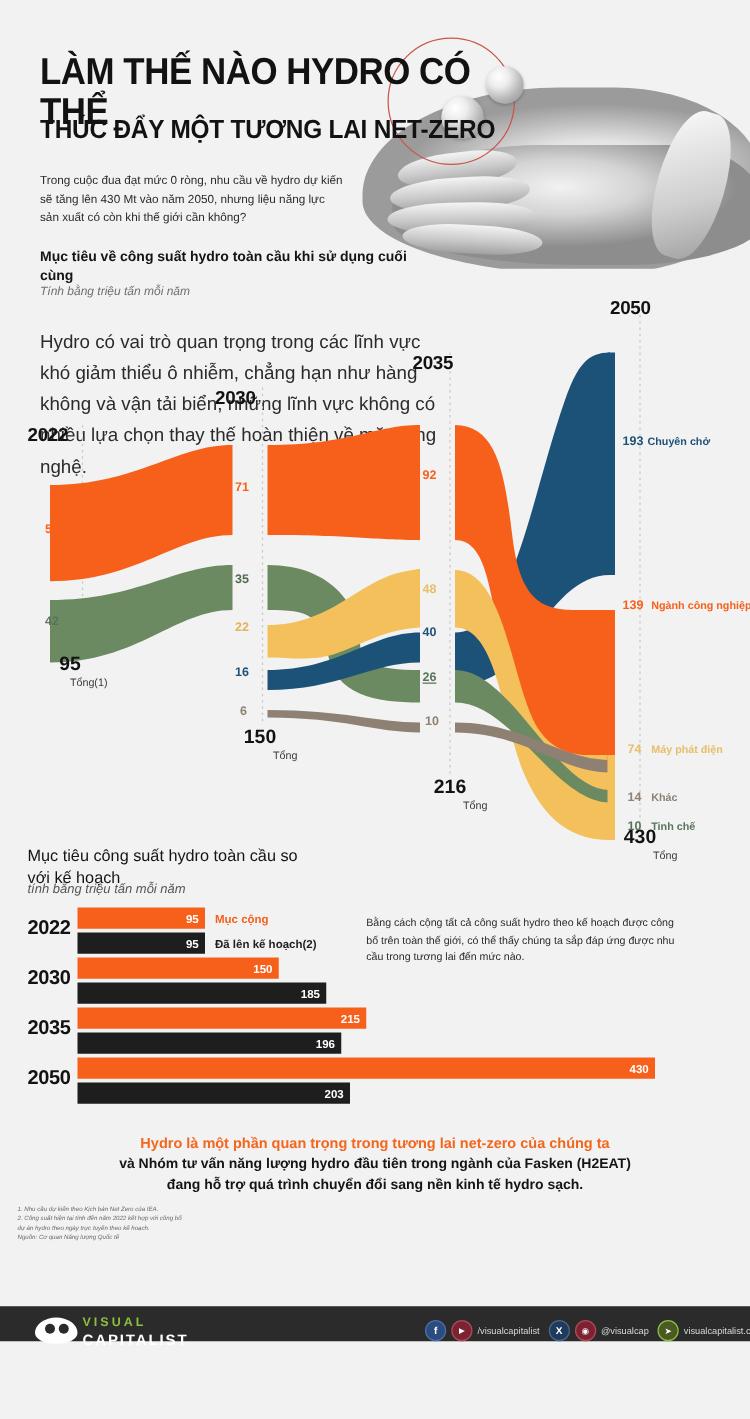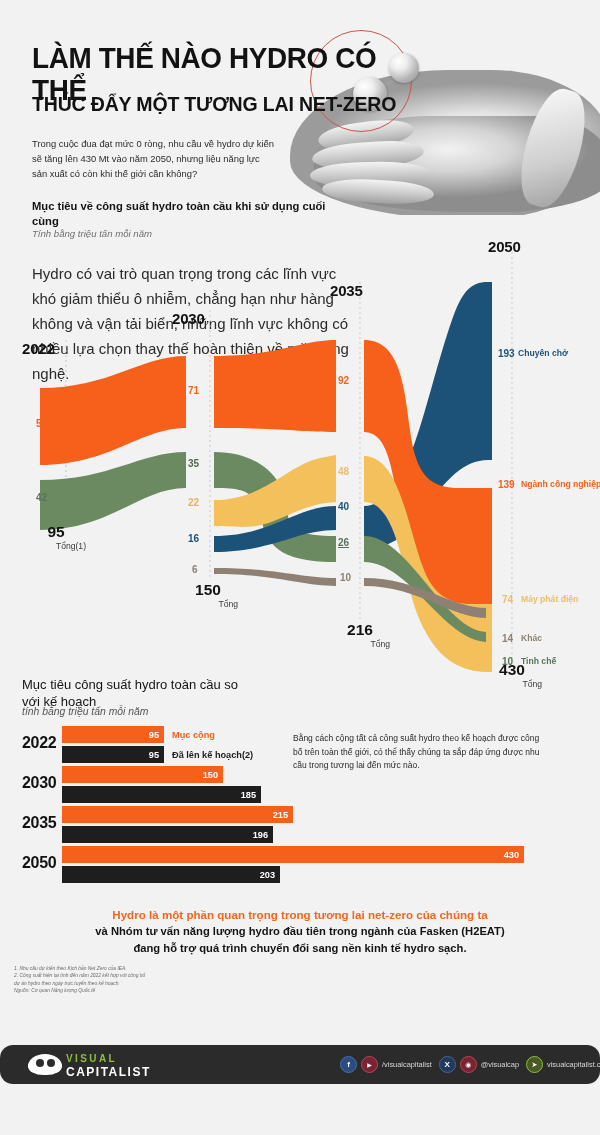--- a/index.html
+++ b/index.html
@@ -103,21 +103,21 @@
   .concl .l2{font-size:11.2px;font-weight:700;color:#141414;line-height:1.5;}
   .foot{position:absolute;left:14px;top:965px;width:260px;font-size:4.9px;font-style:italic;line-height:1.52;color:#6a6a6a;}
 
   
   .fasken{position:absolute;left:0;top:1003px;width:600px;height:94px;background:#DCDCDC;}
   .f-tri{position:absolute;left:289px;top:-17px;width:0;height:0;border-left:11px solid transparent;border-right:11px solid transparent;border-top:22px solid #F4661C;}
   .f-name{position:absolute;left:0;top:24px;width:600px;text-align:center;font-size:26px;letter-spacing:4px;color:#1b1b1b;font-weight:400;}
   .f-tag{position:absolute;left:0;top:60px;width:600px;text-align:center;font-size:13px;font-weight:600;color:#1b1b1b;}
 
   
-  .vcbar{position:absolute;left:0;top:1045px;width:600px;height:39px;background:#2B2B2B;border-radius:13px;}
+  .vcbar{position:absolute;left:0;top:1045px;width:600px;height:28px;background:#2B2B2B;}
   .vc-logo{position:absolute;left:28px;top:7px;width:34px;height:24px;}
   .vc-logo .blob{position:absolute;left:0;top:2px;width:34px;height:21px;background:#fff;border-radius:50% 50% 46% 46%/58% 58% 42% 42%;}
   .vc-logo .eye{position:absolute;top:7px;width:8px;height:8px;background:#2B2B2B;border-radius:50%;}
   .vc-txt{position:absolute;left:66px;top:9px;line-height:1;}
   .vc-txt .a{font-size:10px;font-weight:800;letter-spacing:2.4px;color:#8CBF3F;}
   .vc-txt .b{font-size:12px;font-weight:800;letter-spacing:1.5px;color:#fff;margin-top:2px;}
   .soc{position:absolute;top:11px;display:flex;align-items:center;}
   .ic{width:15px;height:15px;border-radius:50%;display:flex;align-items:center;justify-content:center;font-size:8px;font-weight:800;color:#fff;}
   .soc .hdl{font-size:7.4px;color:#d8d8d8;margin:0 7px 0 4px;white-space:nowrap;}
 </style>

